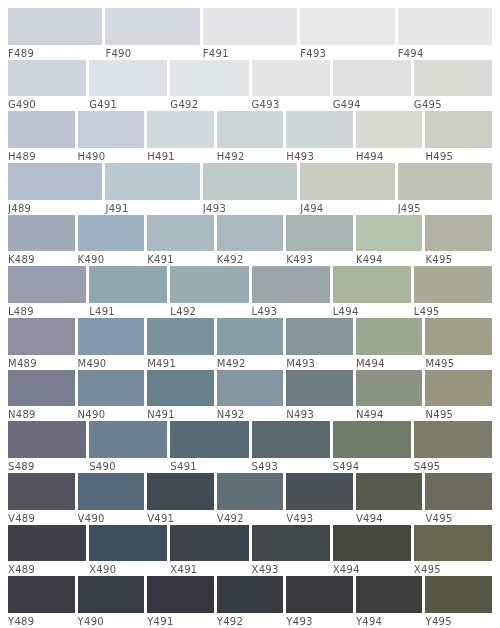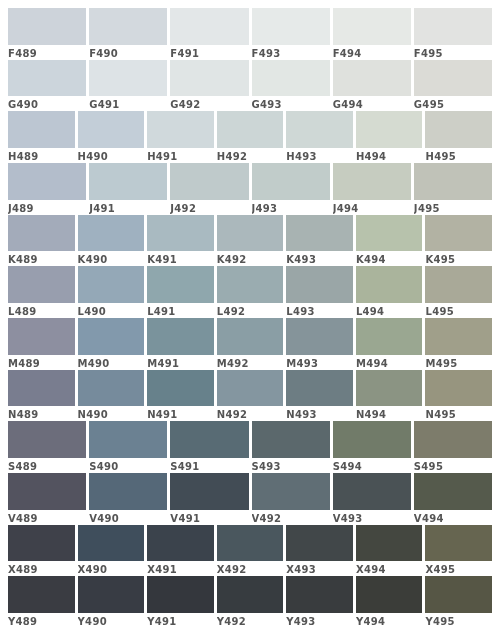--- a/index.html
+++ b/index.html
@@ -18,21 +18,20 @@
     background: #ffffff;
     padding: 8px 8px 0 8px;
     display: flex;
     flex-direction: column;
   }
 
   .swatch-row {
     display: flex;
     flex: 1 1 0;
     min-height: 0;
-    font-weight: bold;
   }
 
   .swatch-cell {
     flex: 1 1 0;
     min-width: 0;
     display: flex;
     flex-direction: column;
     padding-right: 3px;
   }
 
@@ -77,24 +76,20 @@
         <div class="swatch-label">F491</div>
       </div>
       <div class="swatch-cell">
         <div class="swatch-color" style="background-color: rgb(230, 234, 233);"></div>
         <div class="swatch-label">F493</div>
       </div>
       <div class="swatch-cell">
         <div class="swatch-color" style="background-color: rgb(230, 233, 230);"></div>
         <div class="swatch-label">F494</div>
       </div>
-      <div class="swatch-cell">
-        <div class="swatch-color" style="background-color: rgb(226, 227, 225);"></div>
-        <div class="swatch-label">F495</div>
-      </div>
     </div>
     <div class="swatch-row">
       <div class="swatch-cell">
         <div class="swatch-color" style="background-color: rgb(204, 213, 220);"></div>
         <div class="swatch-label">G490</div>
       </div>
       <div class="swatch-cell">
         <div class="swatch-color" style="background-color: rgb(221, 227, 230);"></div>
         <div class="swatch-label">G491</div>
       </div>
@@ -148,24 +143,20 @@
     <div class="swatch-row">
       <div class="swatch-cell">
         <div class="swatch-color" style="background-color: rgb(179, 189, 203);"></div>
         <div class="swatch-label">J489</div>
       </div>
       <div class="swatch-cell">
         <div class="swatch-color" style="background-color: rgb(188, 202, 208);"></div>
         <div class="swatch-label">J491</div>
       </div>
       <div class="swatch-cell">
-        <div class="swatch-color" style="background-color: rgb(191, 202, 203);"></div>
-        <div class="swatch-label">J492</div>
-      </div>
-      <div class="swatch-cell">
         <div class="swatch-color" style="background-color: rgb(193, 204, 202);"></div>
         <div class="swatch-label">J493</div>
       </div>
       <div class="swatch-cell">
         <div class="swatch-color" style="background-color: rgb(198, 204, 192);"></div>
         <div class="swatch-label">J494</div>
       </div>
       <div class="swatch-cell">
         <div class="swatch-color" style="background-color: rgb(192, 194, 184);"></div>
         <div class="swatch-label">J495</div>
@@ -200,24 +191,20 @@
         <div class="swatch-color" style="background-color: rgb(178, 178, 163);"></div>
         <div class="swatch-label">K495</div>
       </div>
     </div>
     <div class="swatch-row">
       <div class="swatch-cell">
         <div class="swatch-color" style="background-color: rgb(152, 158, 174);"></div>
         <div class="swatch-label">L489</div>
       </div>
       <div class="swatch-cell">
-        <div class="swatch-color" style="background-color: rgb(148, 168, 183);"></div>
-        <div class="swatch-label">L490</div>
-      </div>
-      <div class="swatch-cell">
         <div class="swatch-color" style="background-color: rgb(143, 167, 173);"></div>
         <div class="swatch-label">L491</div>
       </div>
       <div class="swatch-cell">
         <div class="swatch-color" style="background-color: rgb(154, 172, 176);"></div>
         <div class="swatch-label">L492</div>
       </div>
       <div class="swatch-cell">
         <div class="swatch-color" style="background-color: rgb(154, 166, 167);"></div>
         <div class="swatch-label">L493</div>
@@ -335,39 +322,39 @@
         <div class="swatch-label">V492</div>
       </div>
       <div class="swatch-cell">
         <div class="swatch-color" style="background-color: rgb(74, 82, 85);"></div>
         <div class="swatch-label">V493</div>
       </div>
       <div class="swatch-cell">
         <div class="swatch-color" style="background-color: rgb(85, 90, 76);"></div>
         <div class="swatch-label">V494</div>
       </div>
+      <div class="swatch-cell">
+        <div class="swatch-color" style="background-color: rgb(108, 107, 93);"></div>
+        <div class="swatch-label">V495</div>
+      </div>
     </div>
     <div class="swatch-row">
       <div class="swatch-cell">
         <div class="swatch-color" style="background-color: rgb(63, 65, 74);"></div>
         <div class="swatch-label">X489</div>
       </div>
       <div class="swatch-cell">
         <div class="swatch-color" style="background-color: rgb(63, 78, 92);"></div>
         <div class="swatch-label">X490</div>
       </div>
       <div class="swatch-cell">
         <div class="swatch-color" style="background-color: rgb(59, 67, 76);"></div>
         <div class="swatch-label">X491</div>
       </div>
       <div class="swatch-cell">
-        <div class="swatch-color" style="background-color: rgb(74, 87, 94);"></div>
-        <div class="swatch-label">X492</div>
-      </div>
-      <div class="swatch-cell">
         <div class="swatch-color" style="background-color: rgb(65, 71, 73);"></div>
         <div class="swatch-label">X493</div>
       </div>
       <div class="swatch-cell">
         <div class="swatch-color" style="background-color: rgb(68, 71, 64);"></div>
         <div class="swatch-label">X494</div>
       </div>
       <div class="swatch-cell">
         <div class="swatch-color" style="background-color: rgb(102, 101, 80);"></div>
         <div class="swatch-label">X495</div>

